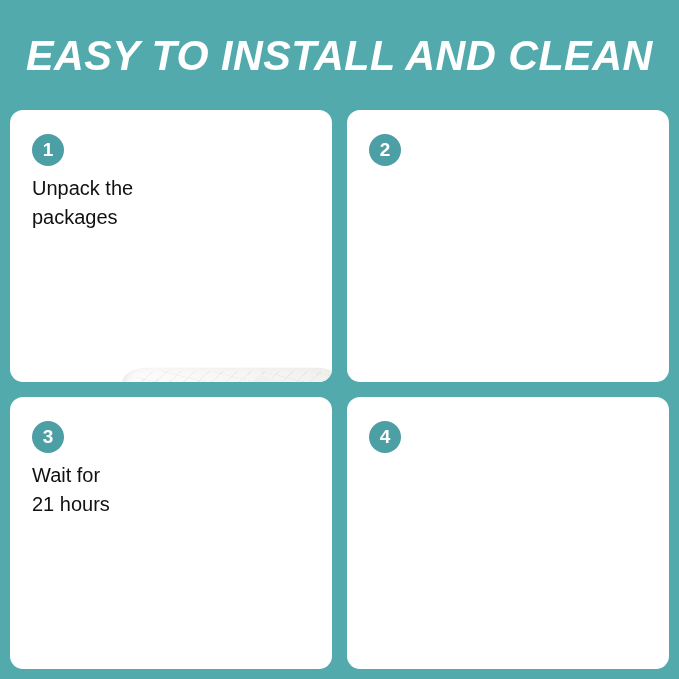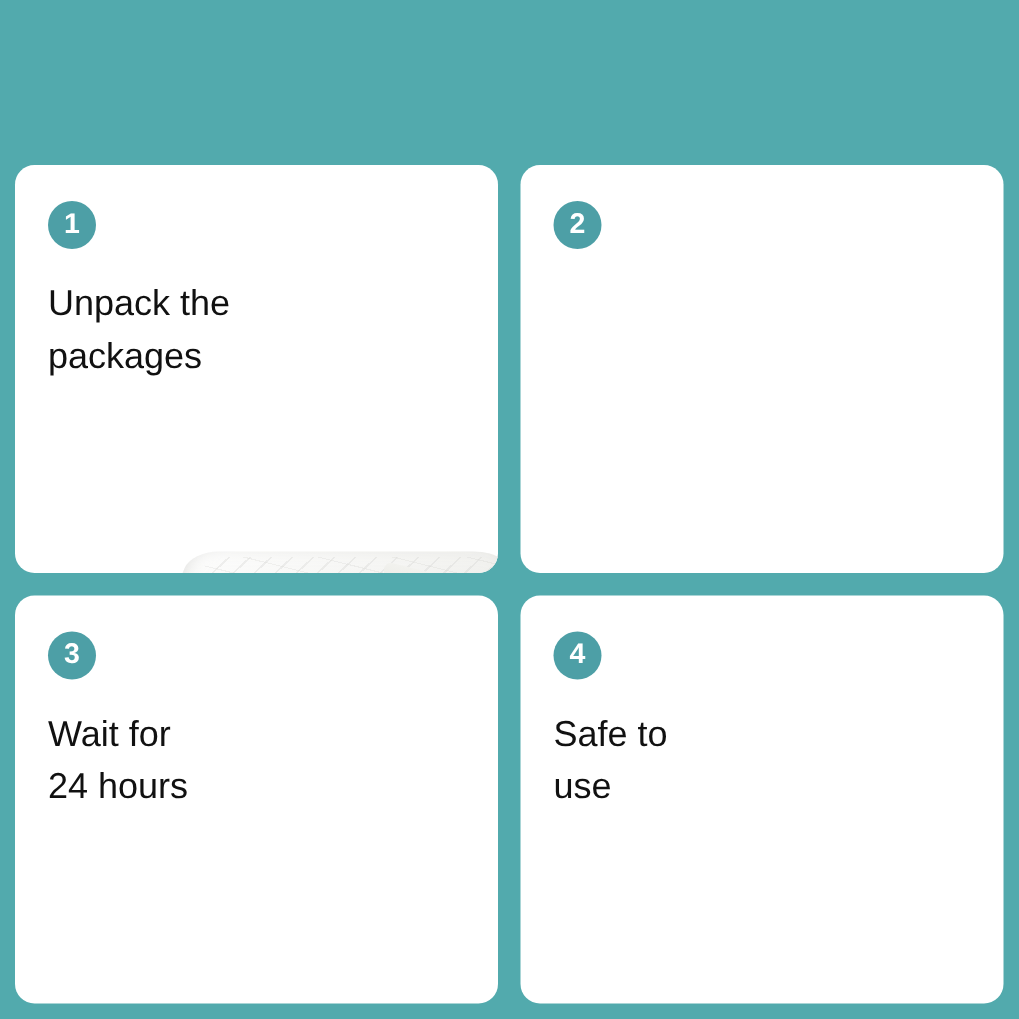--- a/index.html
+++ b/index.html
@@ -78,23 +78,23 @@
     justify-content: center;
     line-height: 1;
     z-index: 5;
   }
   .badge-inner { margin-top: -1px; }
 
   
   .caption {
     position: absolute;
     left: 22px;
-    top: 76px;
+    top: 64px;
     width: 165px;
-    font-size: 24px;
+    font-size: 20px;
     color: #111111;
     line-height: 1.45;
     z-index: 5;
     white-space: pre-line;
   }
 
   
   .stage {
     position: absolute;
     inset: 0;
@@ -148,20 +148,23 @@
     inset: 4px 6px 6px 4px;
     border-radius: 10px;
     background: repeating-linear-gradient(95deg, rgba(190,190,184,0.32) 0px, rgba(190,190,184,0.32) 1.4px, rgba(255,255,255,0) 1.4px, rgba(255,255,255,0) 11px);
   }
 </style>
 </head>
 <body>
 
 <div id="infographic">
 
+  <div class="header">
+    <div class="header-title">EASY TO INSTALL AND CLEAN</div>
+  </div>
 
   <div class="grid">
 
     <div class="card">
       <div class="stage">
         <div class="pkg-wrap">
 
           <div class="pkg-top"></div>
 
           <div class="pkg-side"></div>
@@ -186,28 +189,26 @@
     <div class="card">
       <div class="stage">
         
 
         
       </div>
       <div class="badge">
         <span class="badge-inner">3</span>
       </div>
       <div class="caption">Wait for
-24 hours</div>
+21 hours</div>
     </div>
 
     <div class="card">
       <div class="stage">
         
       </div>
       <div class="badge">
         <span class="badge-inner">4</span>
       </div>
-      <div class="caption">Safe to
-use</div>
     </div>
 
   </div>
 </div>
 
 </body></html>

